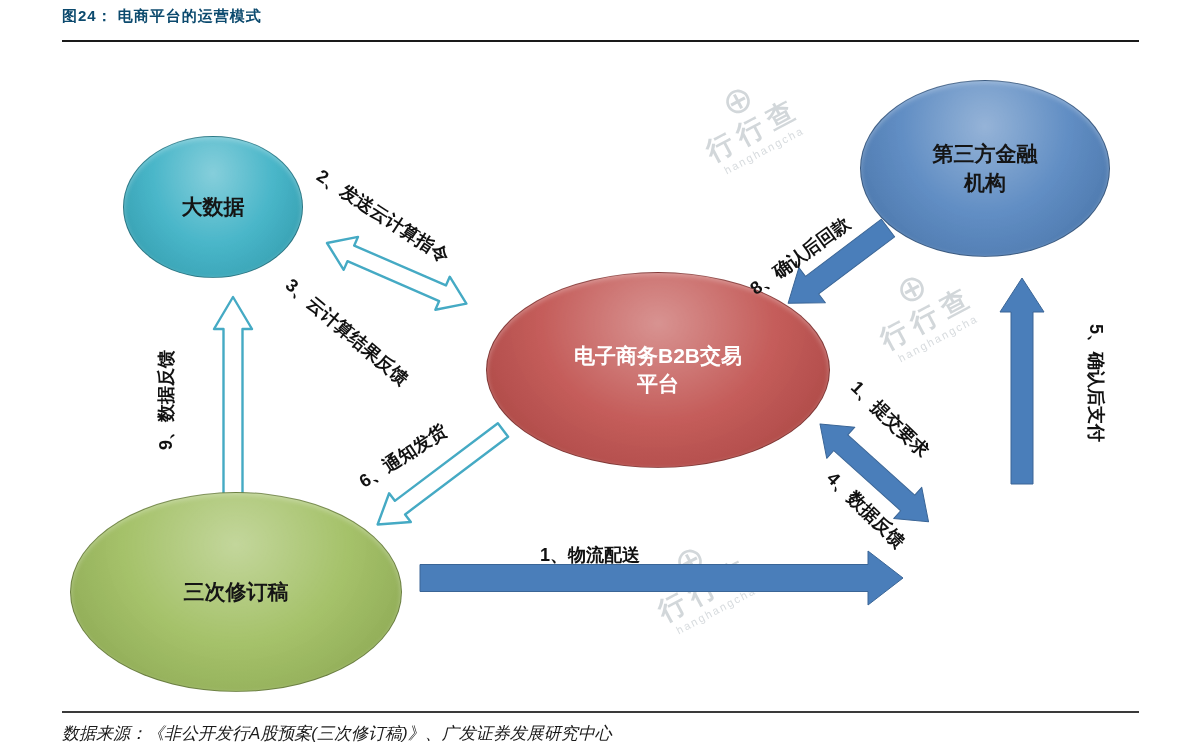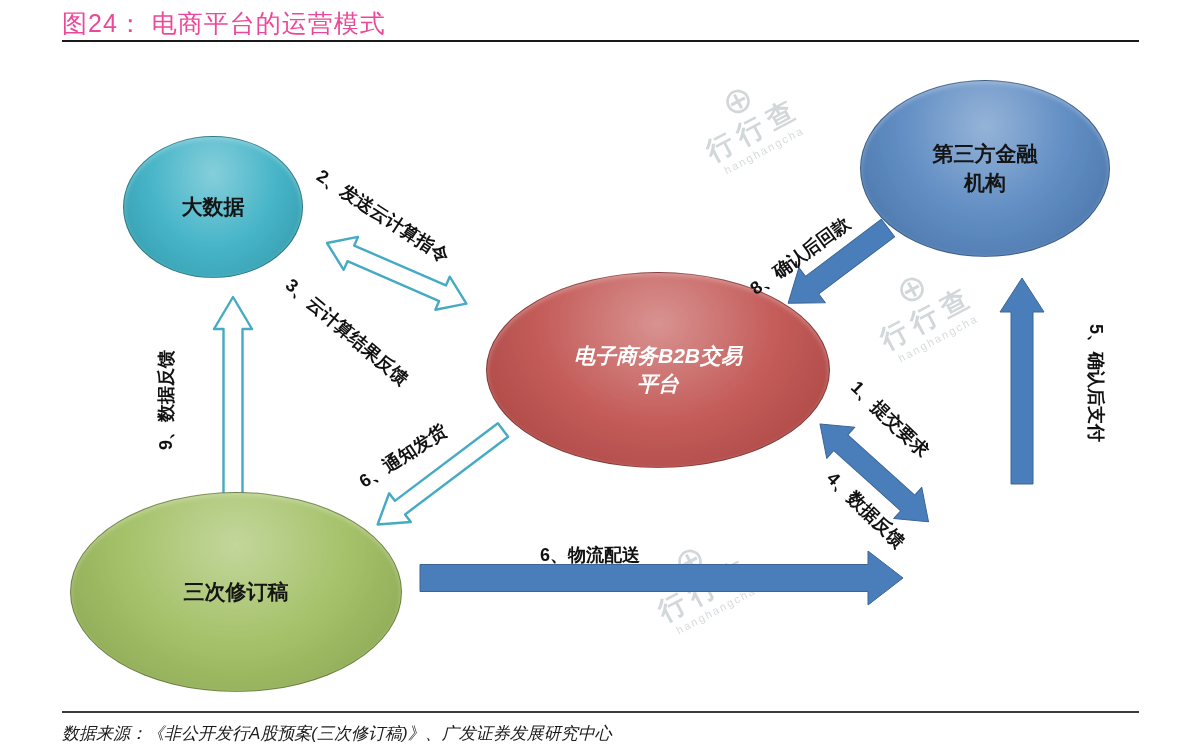--- a/index.html
+++ b/index.html
@@ -2,21 +2,21 @@
 <html><head>
 <meta charset="utf-8">
 <style>
   html,body{margin:0;padding:0;background:#fff;}
   .page{
     position:relative;width:1201px;height:756px;background:#ffffff;overflow:hidden;
     font-family:"Liberation Sans","DejaVu Sans",sans-serif;
   }
   
   .figure-title{
-    position:absolute;left:62px;top:7px;font-size:25px;font-weight:400;color:#ec4899;
+    position:absolute;left:62px;top:7px;font-size:15px;font-weight:700;color:#0c4a6e;
     letter-spacing:1px;white-space:nowrap;z-index:4;
   }
   .top-rule{position:absolute;left:62px;right:62px;top:40px;height:2px;background:#1a1a1a;z-index:4;}
   .bottom-rule{position:absolute;left:62px;right:62px;top:711px;height:2px;background:#3a3a3a;z-index:4;}
   .source-note{
     position:absolute;left:62px;top:722px;font-size:17px;color:#1a1a1a;
     font-family:Liberation Sans, sans-serif;font-style:italic;white-space:nowrap;z-index:4;
   }
   
   .watermark{
@@ -32,21 +32,21 @@
   .arrows .solid{fill:#4a7eba;stroke:#3a6596;stroke-width:1;stroke-linejoin:round;}
   
   .node{
     position:absolute;border-radius:50%;display:flex;align-items:center;justify-content:center;
     text-align:center;z-index:2;border:1px solid rgba(0,0,0,.28);
     background-image:radial-gradient(ellipse at 50% 26%, rgba(255,255,255,.40) 0%, rgba(255,255,255,.10) 48%, rgba(0,0,0,.14) 100%);
     box-shadow:inset 0 2px 5px rgba(255,255,255,.30);
   }
   .node-label{font-size:21px;font-weight:600;line-height:1.35;}
   .dark-text{color:#151515;}
-  .light-text{color:#ffffff;font-weight:700;font-style:italic;}
+  .light-text{color:#ffffff;font-weight:700;}
   
   .edge-label{
     position:absolute;white-space:nowrap;font-size:18px;font-weight:600;color:#111;z-index:3;
   }
 </style>
 </head>
 <body>
 
 <div class="page">
 
@@ -95,20 +95,20 @@
     <span class="node-label dark-text">三次修订稿</span>
   </div>
 
 
   <div class="edge-label" style="left:890px;top:419px;transform:translate(-50%,-50%) rotate(44deg);">1、提交要求</div>
   <div class="edge-label" style="left:383px;top:216px;transform:translate(-50%,-50%) rotate(33deg);">2、发送云计算指令</div>
   <div class="edge-label" style="left:347px;top:332px;transform:translate(-50%,-50%) rotate(40deg);">3、云计算结果反馈</div>
   <div class="edge-label" style="left:866px;top:510px;transform:translate(-50%,-50%) rotate(44deg);">4、数据反馈</div>
   <div class="edge-label" style="left:1096px;top:383px;transform:translate(-50%,-50%) rotate(90deg);">5、确认后支付</div>
   <div class="edge-label" style="left:403px;top:456px;transform:translate(-50%,-50%) rotate(-33deg);">6、通知发货</div>
-  <div class="edge-label" style="left:590px;top:555px;transform:translate(-50%,-50%);">6、物流配送</div>
+  <div class="edge-label" style="left:590px;top:555px;transform:translate(-50%,-50%);">1、物流配送</div>
   <div class="edge-label" style="left:800px;top:256px;transform:translate(-50%,-50%) rotate(-36deg);">8、确认后回款</div>
   <div class="edge-label" style="left:166px;top:400px;transform:translate(-50%,-50%) rotate(-90deg);">9、数据反馈</div>
 
   <div class="bottom-rule"></div>
   <div class="source-note">数据来源：《非公开发行A股预案(三次修订稿)》、广发证券发展研究中心</div>
 
 </div>
 
 </body></html>

